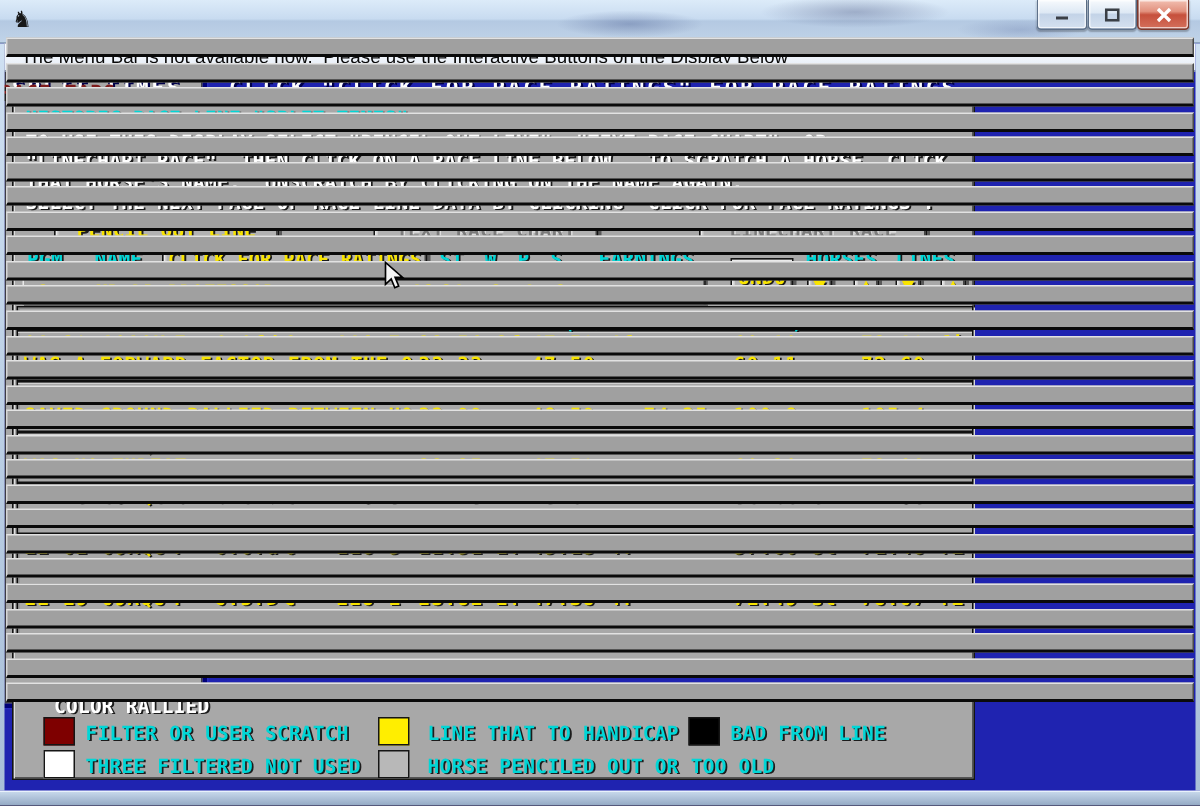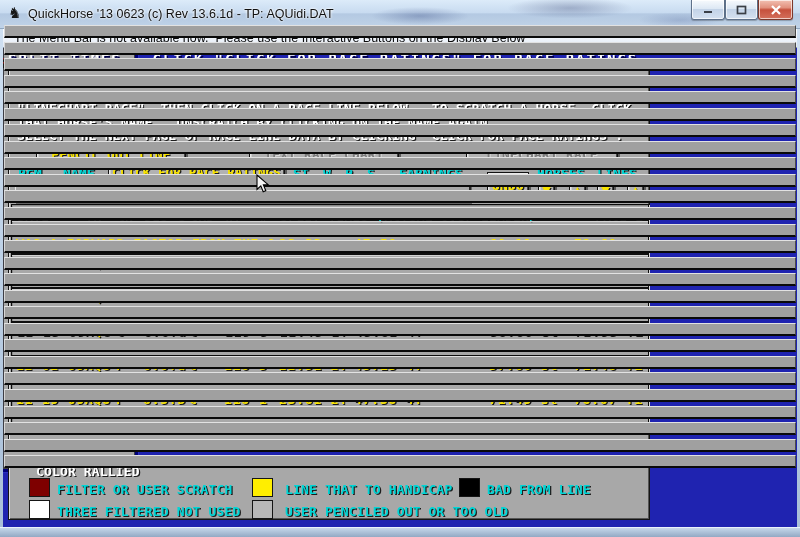--- a/index.html
+++ b/index.html
@@ -99,21 +99,20 @@
 
   .cursor{position:absolute;left:256px;top:174px;z-index:50;}
 </style>
 </head>
 <body>
 
 <div class="win">
 
   <div class="titlebar">
     <span class="app-icon">♞</span>
-    <span class="title-text">QuickHorse '13 0623 (c) Rev 13.6.1d - TP: AQUidi.DAT</span>
     <div class="wbtn" style="left:691px;width:34px;">
       <svg width="10" height="9">
           <path d="M1,7 H9" stroke="#3a3f46" stroke-width="2"></path>
         </svg>
     </div>
     <div class="wbtn" style="left:725px;width:33px;">
       <svg width="11" height="10">
           <rect x="1.5" y="1.5" width="8" height="7" fill="none" stroke="#3a3f46" stroke-width="1.7"></rect>
         </svg>
     </div>
@@ -315,21 +314,21 @@
     <div>
         <div class="lg-swatch" style="left: 20px; top: 19px; background: rgb(126, 0, 0);"></div>
         <div class="lg-label" style="left: 48px; top: 23px;">FILTER OR USER SCRATCH</div>
         <div class="lg-swatch" style="left: 243px; top: 19px; background: rgb(255, 238, 0);"></div>
         <div class="lg-label" style="left: 276px; top: 23px;">LINE THAT TO HANDICAP</div>
         <div class="lg-swatch" style="left: 450px; top: 19px; background: rgb(0, 0, 0);"></div>
         <div class="lg-label" style="left: 478px; top: 23px;">BAD FROM LINE</div>
         <div class="lg-swatch" style="left: 20px; top: 41px; background: rgb(255, 255, 255);"></div>
         <div class="lg-label" style="left: 48px; top: 45px;">THREE FILTERED NOT USED</div>
         <div class="lg-swatch" style="left: 243px; top: 41px; background: rgb(184, 184, 184);"></div>
-        <div class="lg-label" style="left: 276px; top: 45px;">USER PENCILED OUT OR TOO OLD</div>
+        <div class="lg-label" style="left: 276px; top: 45px;">HORSE PENCILED OUT OR TOO OLD</div>
       </div>
   </div>
 
   <div class="race-panel">
     <div class="race-title">RACE TABS</div>
     <div class="race-tabs-list">
         <div class="race-tab"></div>
         <div class="race-tab"></div>
         <div class="race-tab"></div>
         <div class="race-tab"></div>

